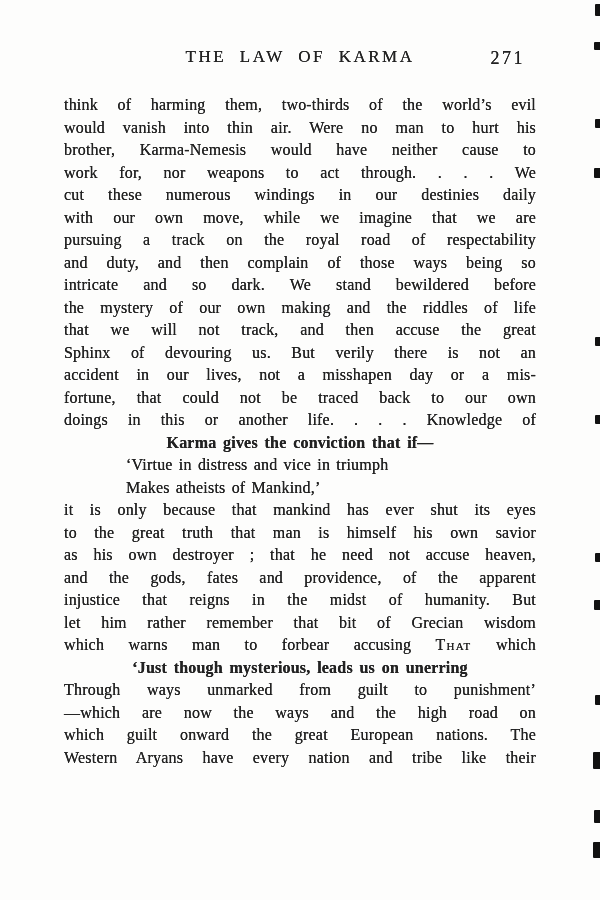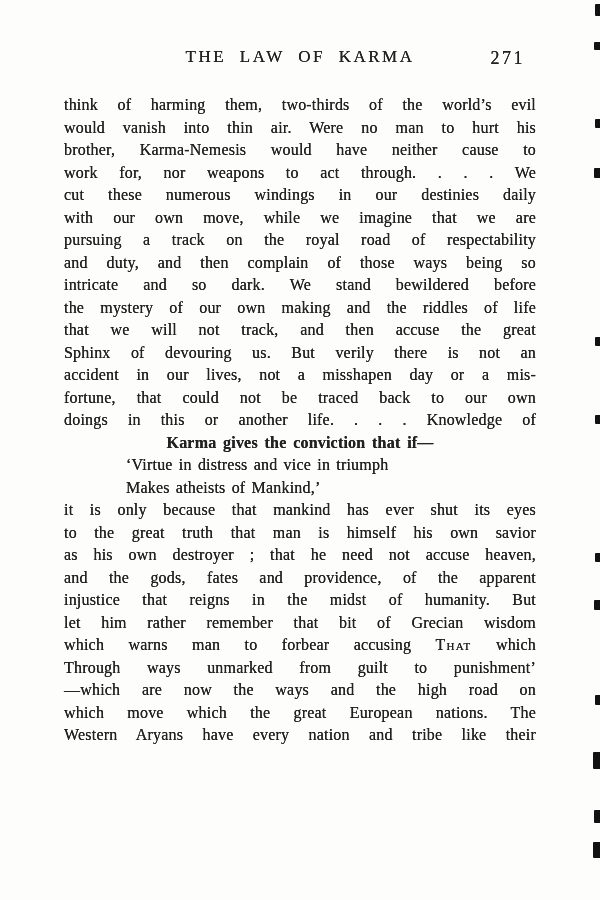--- a/index.html
+++ b/index.html
@@ -110,23 +110,24 @@
       <div class="line l">Karma gives the conviction that if—</div>
       <div class="line v">‘Virtue in distress and vice in triumph</div>
       <div class="line v">Makes atheists of Mankind,’</div>
       <div class="line j">it is only because that mankind has ever shut its eyes</div>
       <div class="line j">to the great truth that man is himself his own savior</div>
       <div class="line j">as his own destroyer ; that he need not accuse heaven,</div>
       <div class="line j">and the gods, fates and providence, of the apparent</div>
       <div class="line j">injustice that reigns in the midst of humanity. But</div>
       <div class="line j">let him rather remember that bit of Grecian wisdom</div>
       <div class="line j"><span>which warns man to forbear accusing </span><span class="sc">That</span><span> which</span></div>
+      <div class="line l">‘Just though mysterious, leads us on unerring</div>
       <div class="line j">Through ways unmarked from guilt to punishment’</div>
       <div class="line j">—which are now the ways and the high road on</div>
-      <div class="line j">which move which the great European nations. The</div>
+      <div class="line j">which guilt onward the great European nations. The</div>
       <div class="line j">Western Aryans have every nation and tribe like their</div>
     </div>
 
   <div>
       <div class="edge-mark" style="top: 4px; height: 12px; width: 5px;"></div>
       <div class="edge-mark" style="top: 42px; height: 8px; width: 6px;"></div>
       <div class="edge-mark" style="top: 119px; height: 9px; width: 5px;"></div>
       <div class="edge-mark" style="top: 168px; height: 10px; width: 6px;"></div>
       <div class="edge-mark" style="top: 337px; height: 9px; width: 5px;"></div>
       <div class="edge-mark" style="top: 415px; height: 9px; width: 5px;"></div>

